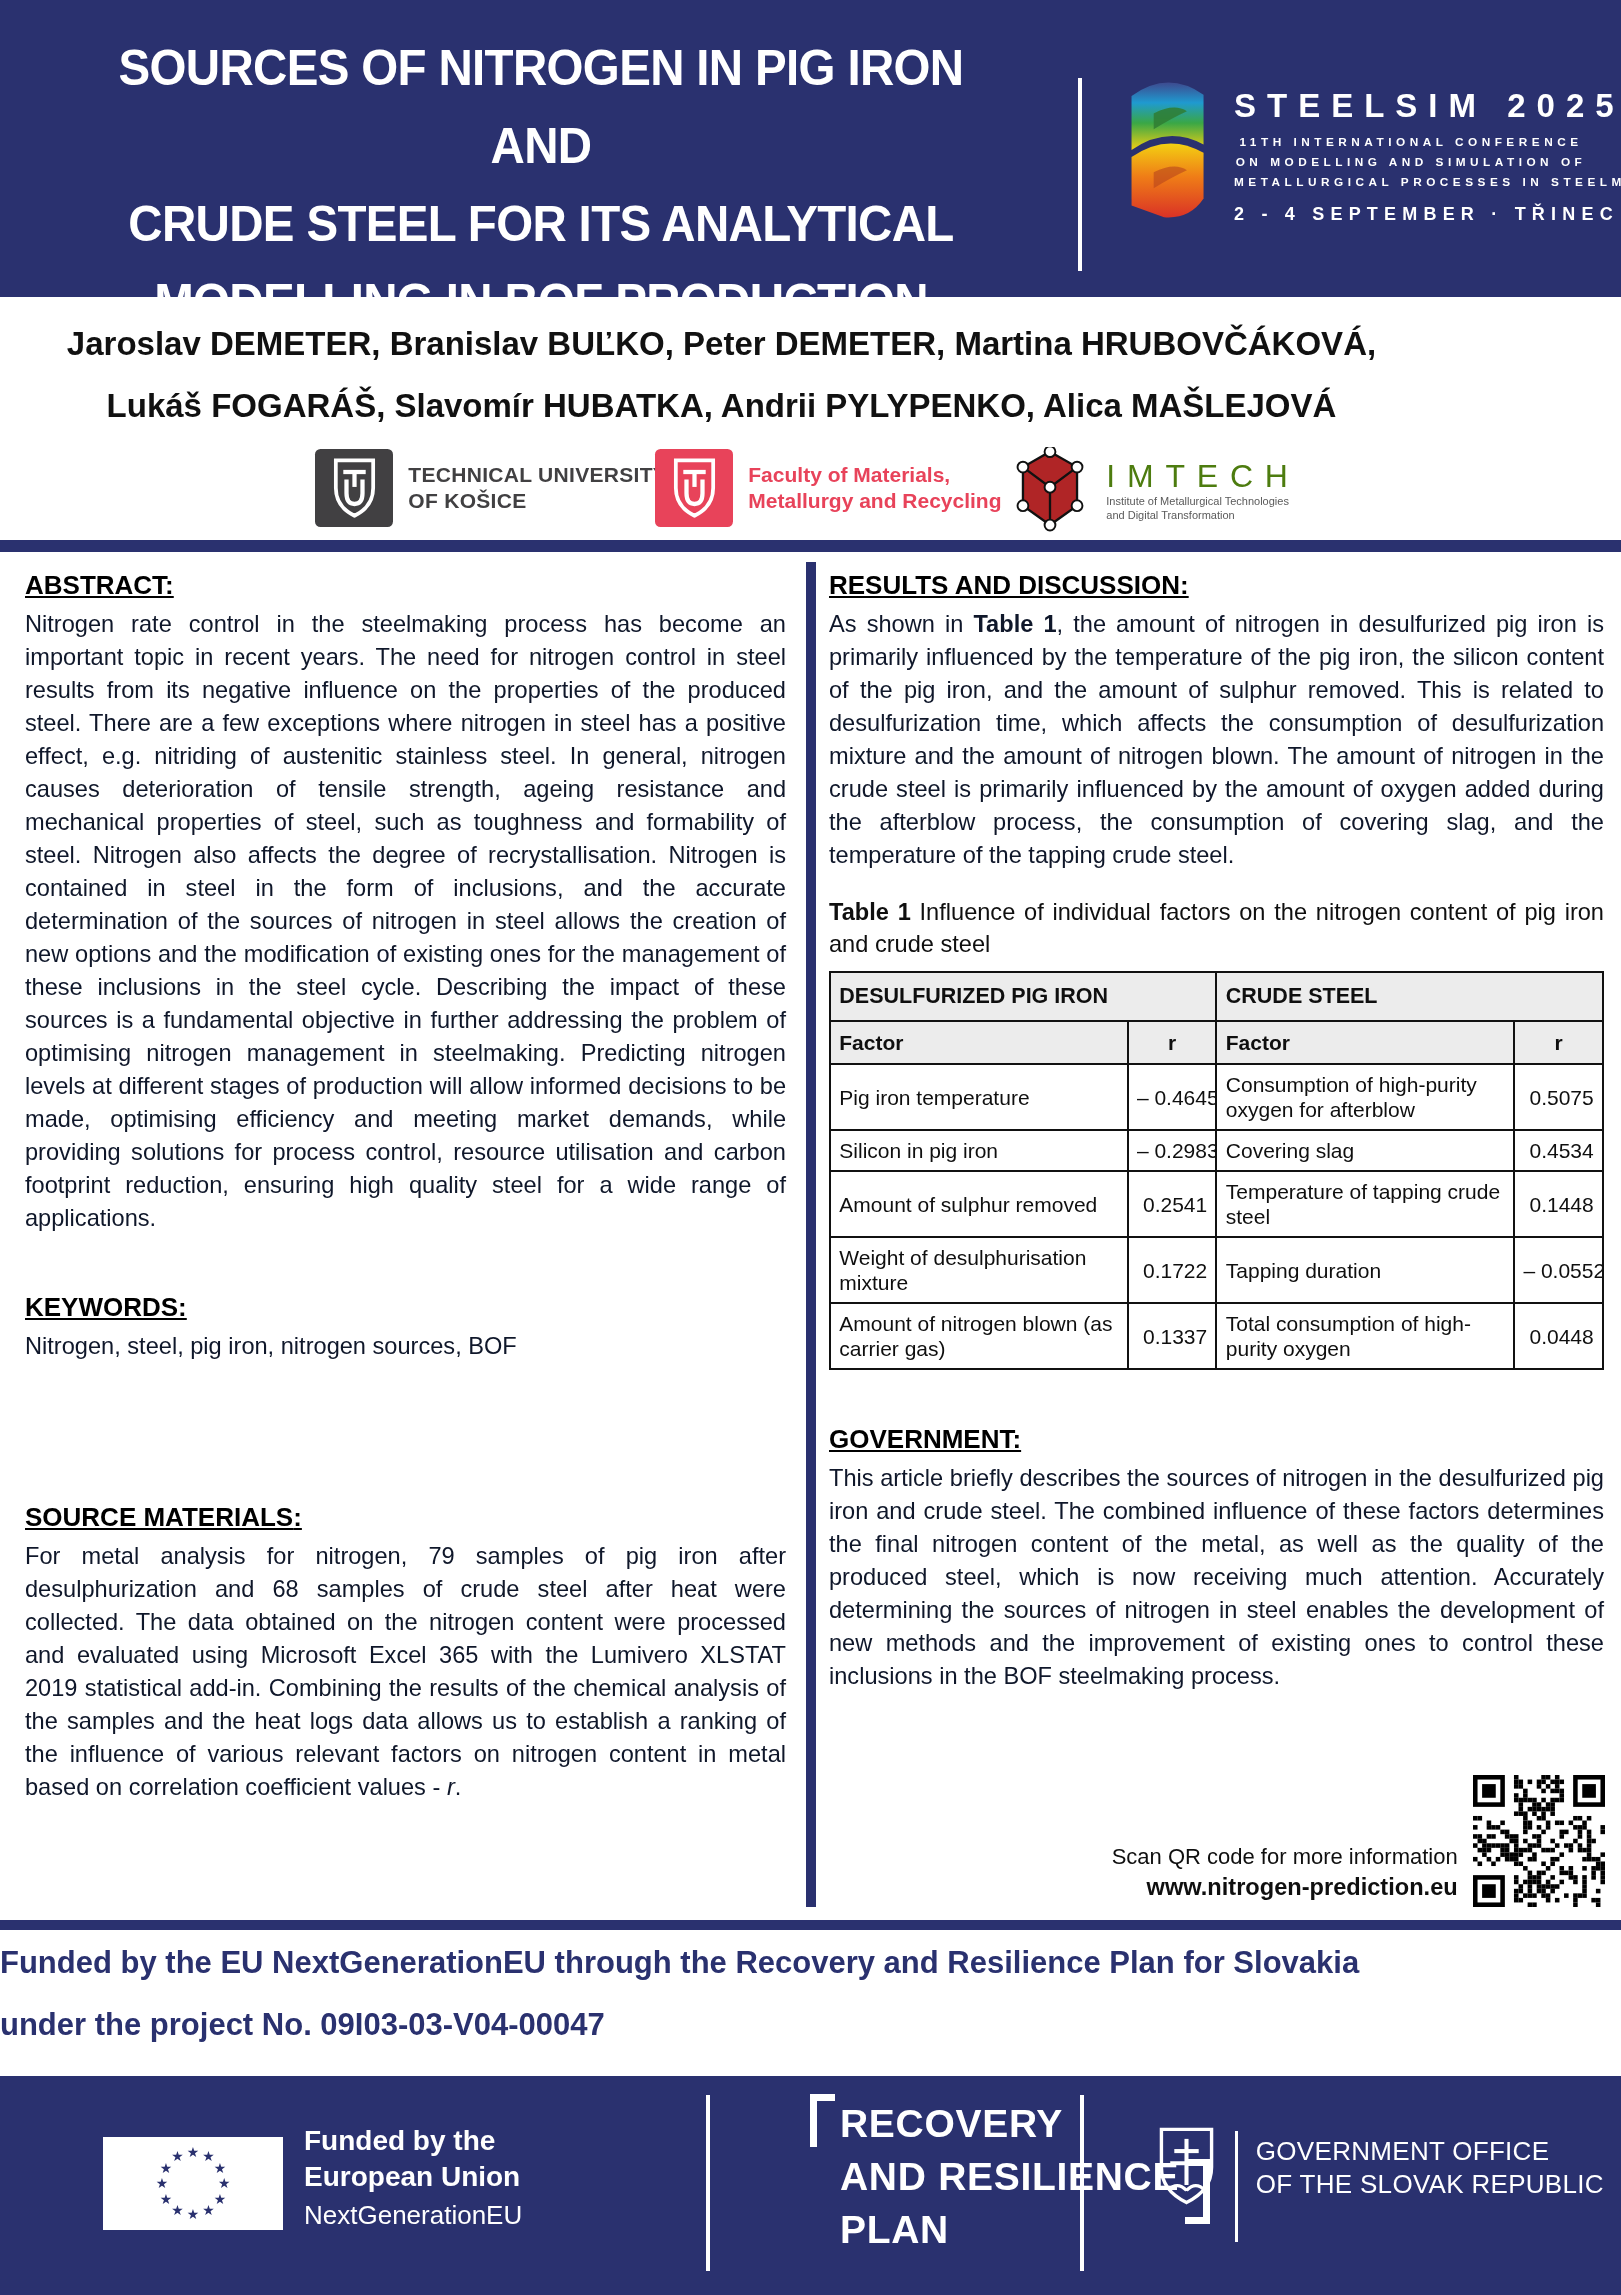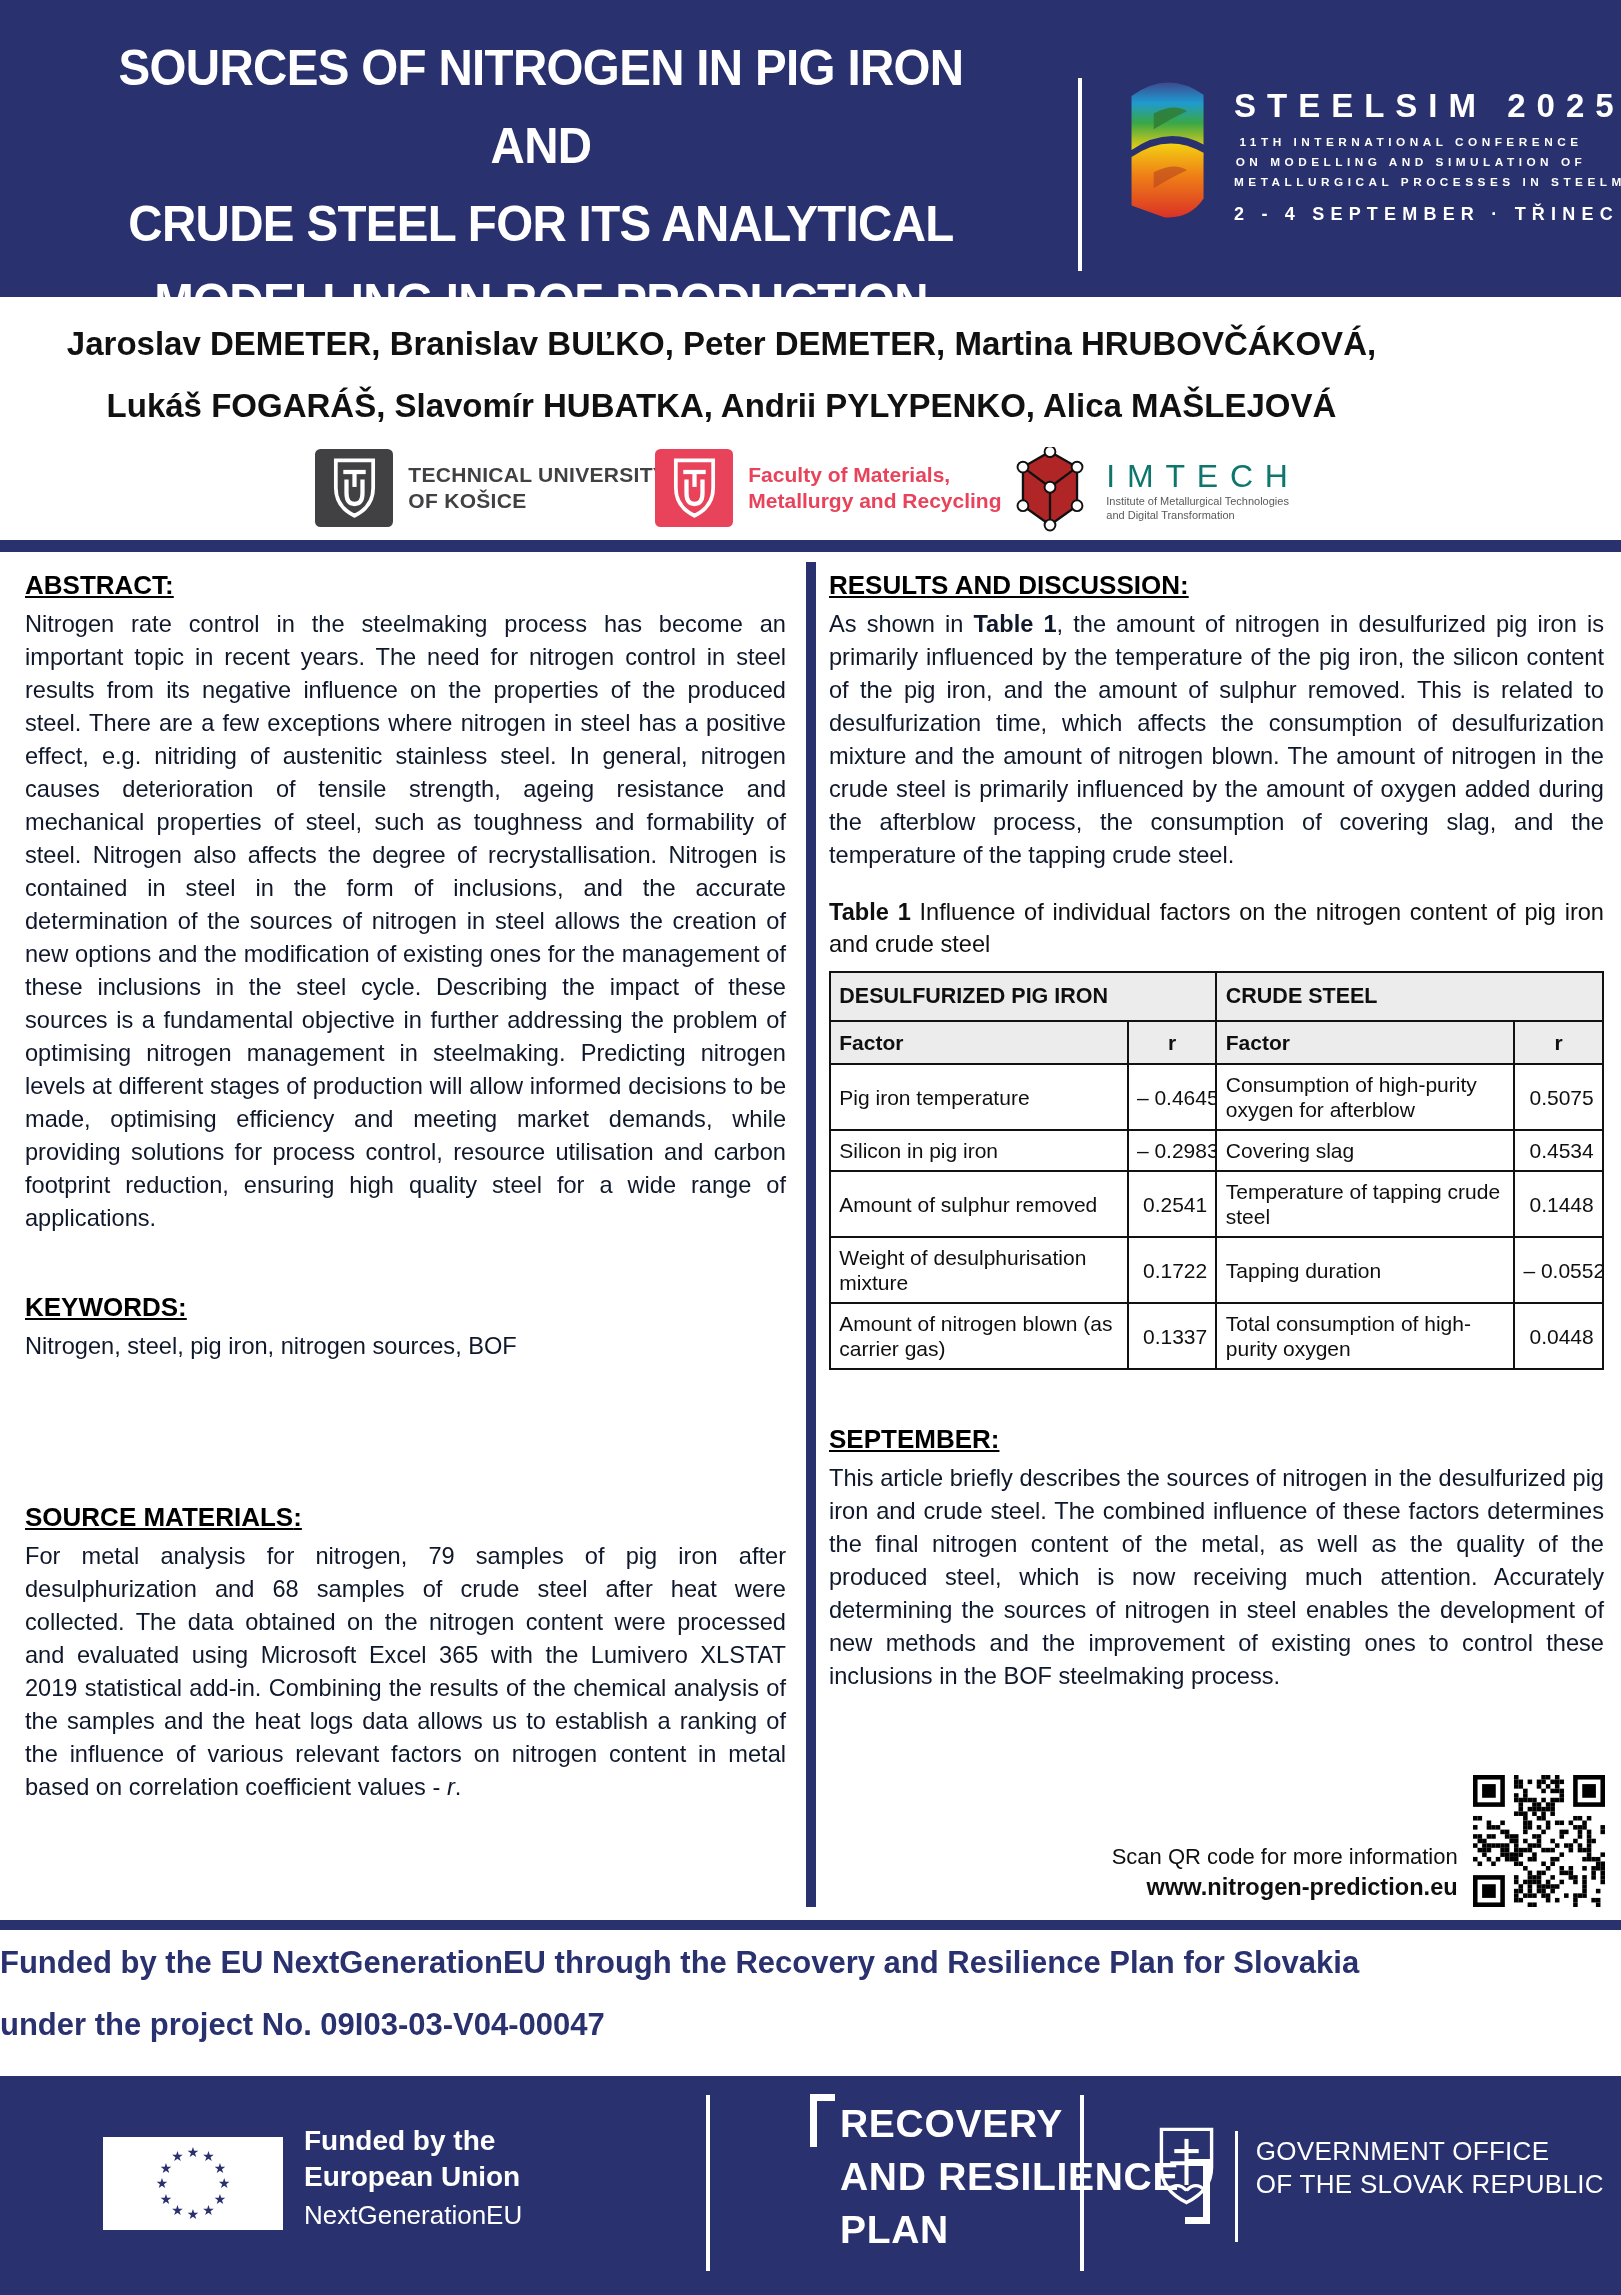--- a/index.html
+++ b/index.html
@@ -28,21 +28,21 @@
   .logo-group{position:absolute;display:flex;align-items:center;gap:15.3px;}
   .logo-tuke{left:315px;top:2.1px;}
   .logo-fmmr{left:655px;top:2.1px;}
   .logo-imtech{left:1009px;top:0;}
   .logo-square{width:78px;height:78px;border-radius:5.5px;display:flex;align-items:center;justify-content:center;}
   .sq-tuke{background:#414042;}
   .sq-fmmr{background:#e8435a;}
   .tuke-text{font-size:21px;font-weight:bold;color:#414042;line-height:26px;letter-spacing:0.3px;}
   .fmmr-text{font-size:21px;font-weight:bold;color:#e8435a;line-height:26px;}
   .imtech-col{display:flex;flex-direction:column;}
-  .imtech-name{font-size:32px;letter-spacing:11.8px;color:#0f766e;line-height:36px;text-align:center;}
+  .imtech-name{font-size:32px;letter-spacing:11.8px;color:#4d7c0f;line-height:36px;text-align:center;}
   .imtech-sub{font-size:11px;color:#5a5a5a;line-height:14px;}
   .imtech-sub:first-of-type{margin-top:4.2px;}
 
   
   .band{position:absolute;left:0;width:1622px;background:#2a316f;}
   .band1{top:540px;height:11.8px;}
   .band2{top:1920px;height:10.4px;}
   .divider-v{position:absolute;left:806px;top:562px;width:9.7px;height:1345px;background:#2a316f;}
 
   
@@ -260,21 +260,21 @@
       </tr>
       <tr>
         <td>Amount of nitrogen blown (as carrier gas)</td>
         <td class="num">0.1337</td>
         <td>Total consumption of high-purity oxygen</td>
         <td class="num">0.0448</td>
       </tr>
     </tbody>
       </table>
 
-    <h2 class="sec-heading mt-conclusion">SEPTEMBER:</h2>
+    <h2 class="sec-heading mt-conclusion">GOVERNMENT:</h2>
     <p class="body-text">This article briefly describes the sources of nitrogen in the desulfurized pig iron and crude steel. The combined influence of these factors determines the final nitrogen content of the metal, as well as the quality of the produced steel, which is now receiving much attention. Accurately determining the sources of nitrogen in steel enables the development of new methods and the improvement of existing ones to control these inclusions in the BOF steelmaking process.</p>
   </div>
 
   <div class="qr-row">
     <div class="qr-text">
       <div class="qr-line1">Scan QR code for more information</div>
       <div class="qr-line2">www.nitrogen-prediction.eu</div>
     </div>
     <svg width="132" height="132" viewBox="0 0 29 29" style="background:#fff">
       <g fill="#000">

